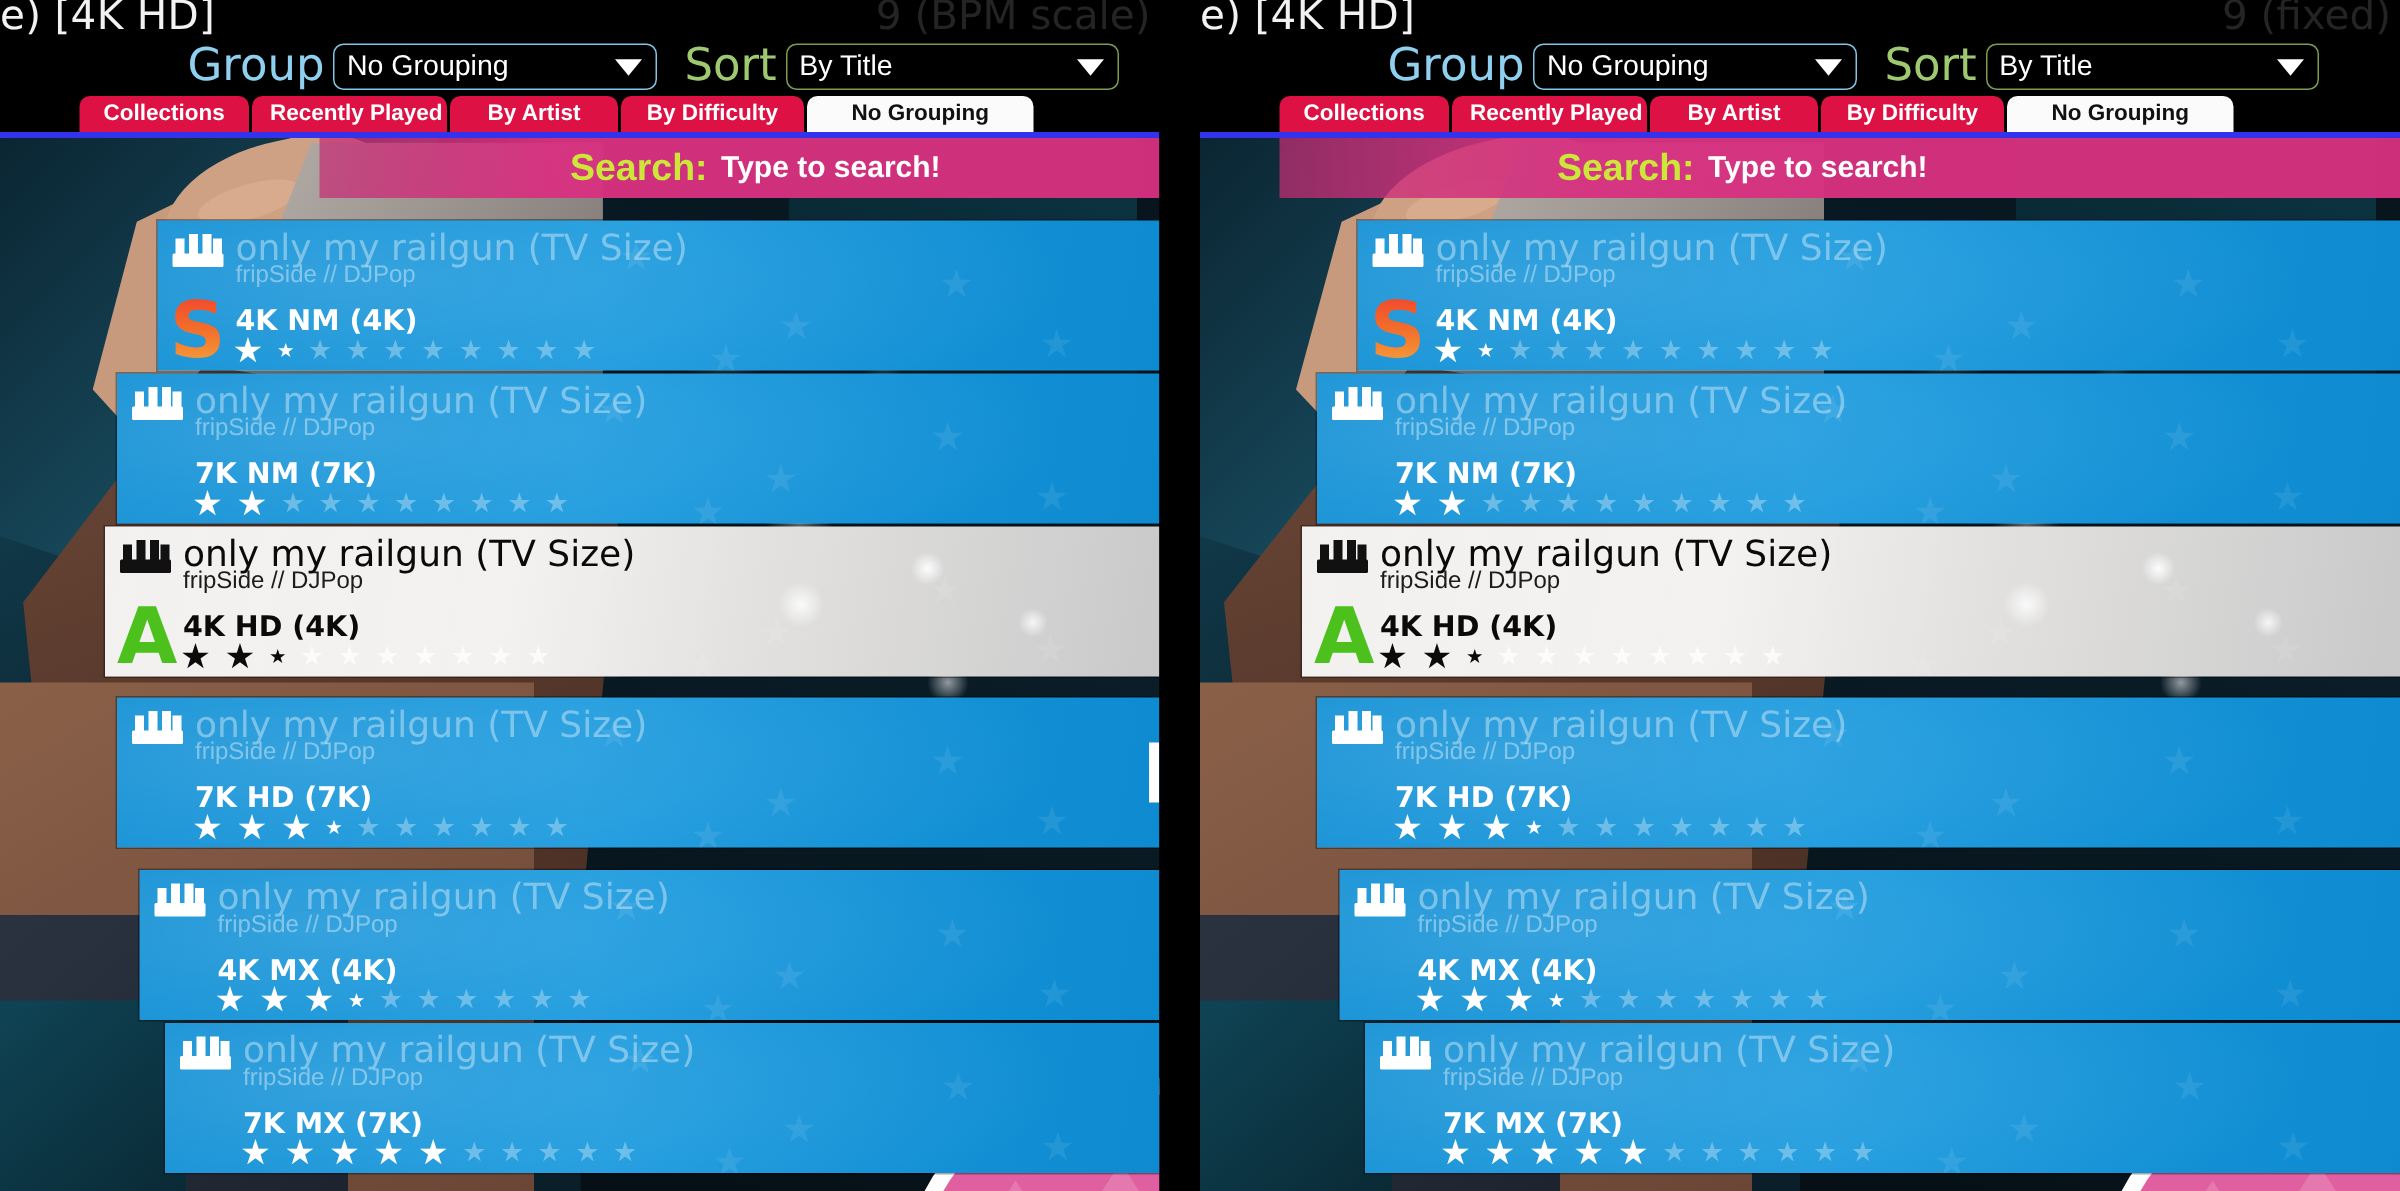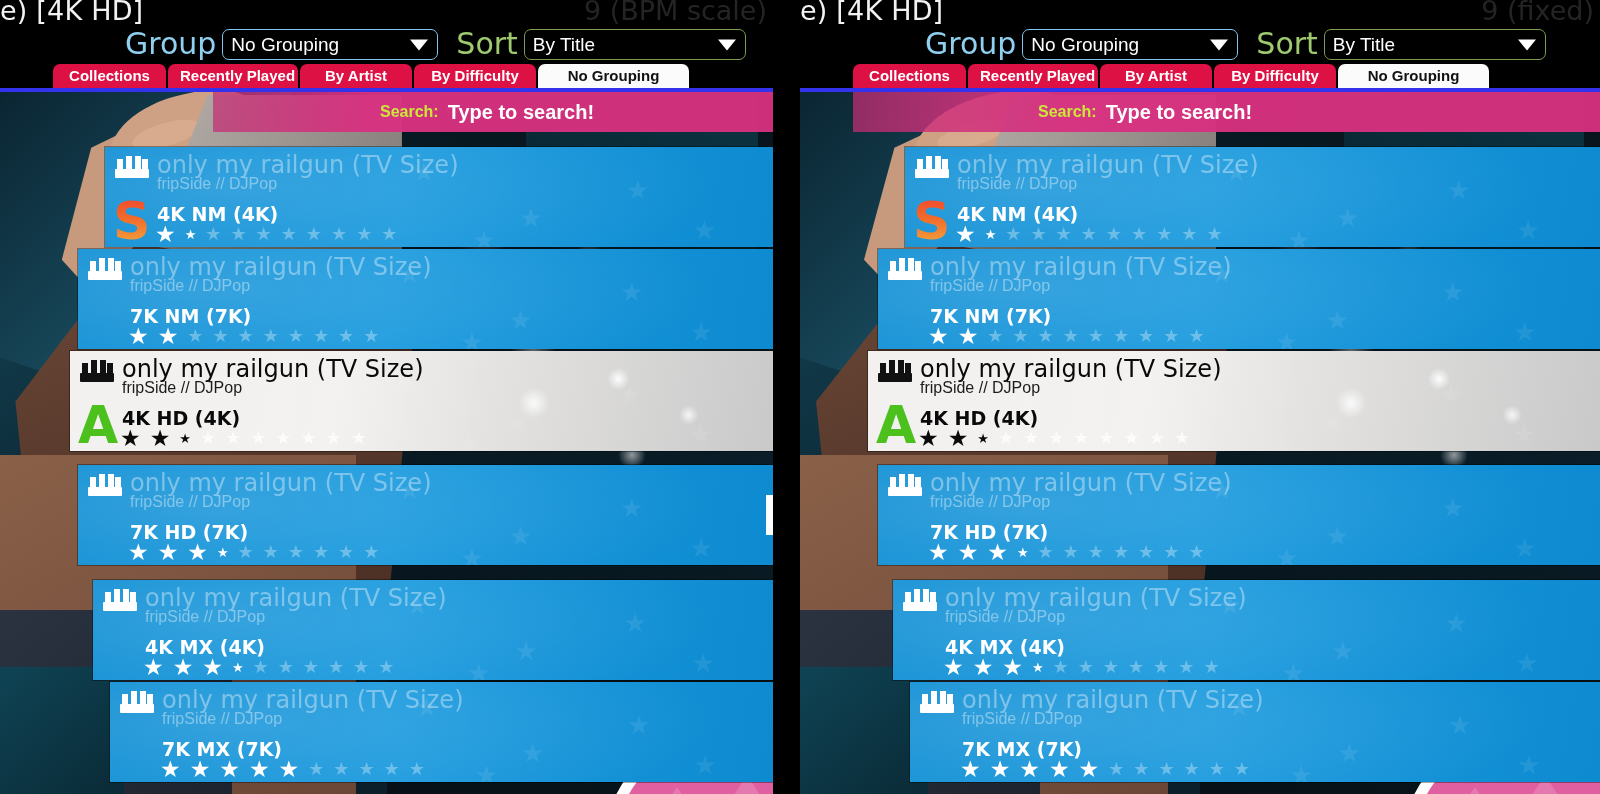--- a/index.html
+++ b/index.html
@@ -111,21 +111,21 @@
   }
   .tab.sel-tab { background: #fbfbfb; color: #111; }
   .tab-underline { position: absolute; left: 0; top: 88px; width: 100%; height: 4px; background: #3333ee; }
 
   
   .searchbar {
     position: absolute; top: 92px; height: 40px; z-index: 5;
     display: flex; align-items: center;
     background: linear-gradient(90deg, rgba(196,45,116,.72) 0%, rgba(216,49,128,.96) 28%, rgba(214,48,126,.96) 100%);
   }
-  .search-lbl { color: #cde63a; font-size: 16px; font-weight: bold; margin-right: 9px;
+  .search-lbl { color: #cde63a; font-size: 25px; font-weight: bold; margin-right: 9px;
     font-family: "Liberation Sans", sans-serif; }
   .search-val { color: #fff; font-size: 20px; font-weight: bold;
     font-family: "Liberation Sans", sans-serif; }
 
   
   .carousel { position: absolute; left: 0; top: 132px; width: 100%; height: 662px; z-index: 4; }
   .item {
     position: absolute; height: 100px; overflow: hidden;
     background: linear-gradient(100deg,#0e8ed4 0%,#1b9ade 45%,#0d8ad0 100%);
     box-shadow: 0 0 0 1px rgba(0,0,0,.35);

